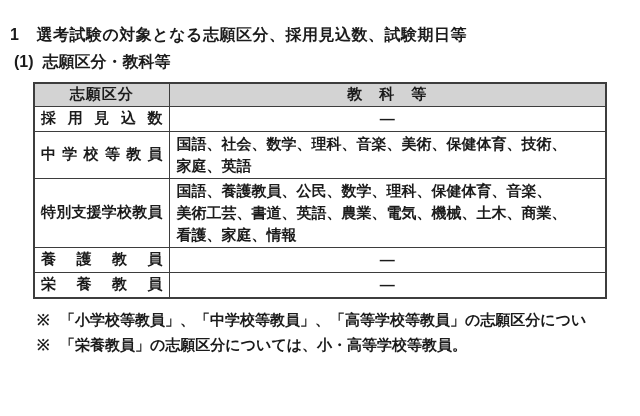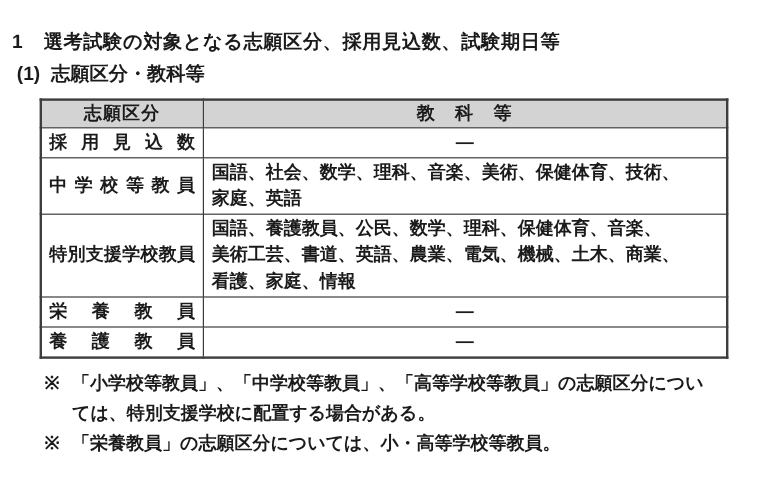--- a/index.html
+++ b/index.html
@@ -119,36 +119,35 @@
       </tr>
       <tr>
         <td class="cat">中学校等教員</td>
         <td class="sub">国語、社会、数学、理科、音楽、美術、保健体育、技術、家庭、英語</td>
       </tr>
       <tr>
         <td class="cat">特別支援学校教員</td>
         <td class="sub">国語、養護教員、公民、数学、理科、保健体育、音楽、美術工芸、書道、英語、農業、電気、機械、土木、商業、看護、家庭、情報</td>
       </tr>
       <tr class="h-single2">
-        <td class="cat">栄養教員</td>
+        <td class="cat">養護教員</td>
         <td class="sub dash">—</td>
       </tr>
       <tr class="h-single2">
-        <td class="cat">養護教員</td>
+        <td class="cat">栄養教員</td>
         <td class="sub dash">—</td>
       </tr>
     </tbody>
   </table>
 
   <div class="footnotes">
     <div class="footnote">
       <span class="fn-marker">※</span>
       <div class="fn-text">
         <div>「小学校等教員」、「中学校等教員」、「高等学校等教員」の志願区分につい</div>
-        <div>ては、特別支援学校に配置する場合がある。</div>
       </div>
     </div>
     <div class="footnote">
       <span class="fn-marker">※</span>
       <div class="fn-text">
         <div>「栄養教員」の志願区分については、小・高等学校等教員。</div>
       </div>
     </div>
   </div>
 

